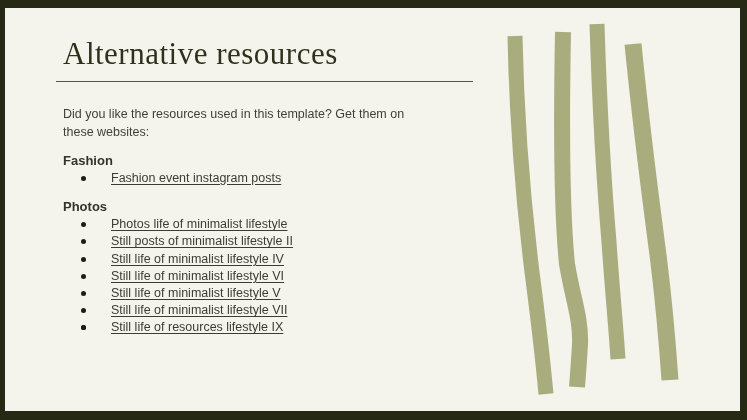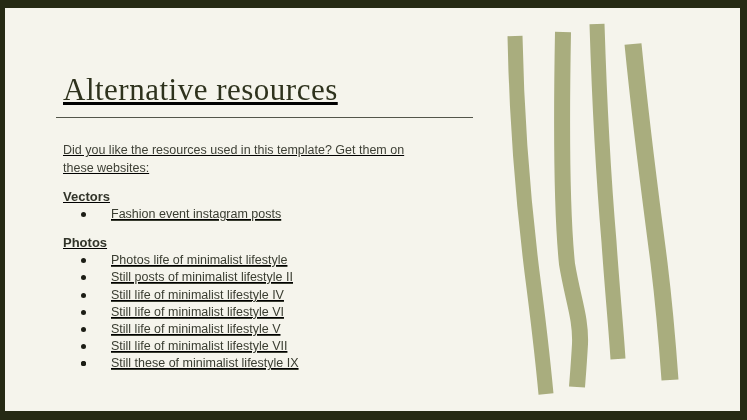--- a/index.html
+++ b/index.html
@@ -25,23 +25,22 @@
     inset: 0;
     border-style: solid;
     border-color: #262a14;
     border-width: 8px 7px 9px 5px;
     pointer-events: none;
     box-sizing: border-box;
   }
   .content {
     position: absolute;
     left: 63px;
-    top: 72px;
+    top: 36px;
     width: 430px;
-    text-decoration: underline;
   }
   h1.title {
     font-family: "Liberation Serif", serif;
     font-weight: 400;
     font-size: 31px;
     line-height: 36px;
     letter-spacing: 0.5px;
     color: #2e321d;
     margin: 0;
     white-space: nowrap;
@@ -109,21 +108,21 @@
   <div class="frame"></div>
 
   <div class="content">
 
     <h1 class="title">Alternative resources</h1>
 
     <div class="rule"></div>
 
     <p class="intro">Did you like the resources used in this template? Get them on these websites:</p>
 
-    <h3 class="section-heading">Vectors</h3>
+    <h3 class="section-heading">Fashion</h3>
 
     <ul class="link-list">
       <li>
         <span class="dot"></span>
         <a href="#">Fashion event instagram posts</a>
       </li>
     </ul>
 
     <h3 class="section-heading">Photos</h3>
 
@@ -150,18 +149,18 @@
       </li>
       <li>
         <span class="dot"></span>
         <a href="#">Still life of minimalist lifestyle VII</a>
       </li>
       <li>
         <span class="dot"></span>
       </li>
       <li>
         <span class="dot"></span>
-        <a href="#">Still these of minimalist lifestyle IX</a>
+        <a href="#">Still life of resources lifestyle IX</a>
       </li>
     </ul>
 
   </div>
 </div>
 
 </body></html>

